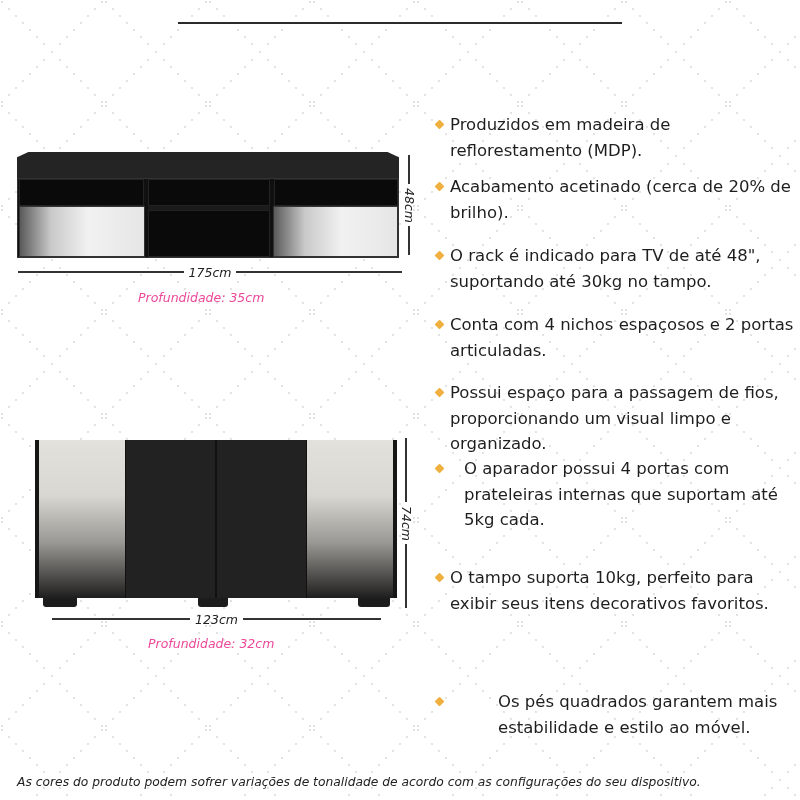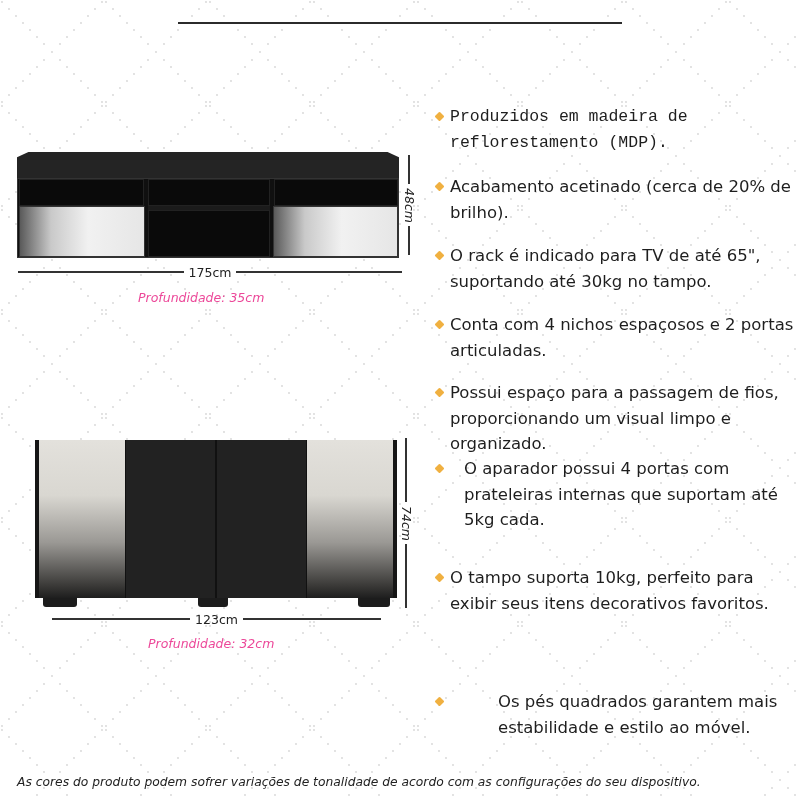--- a/index.html
+++ b/index.html
@@ -29,21 +29,21 @@
 
   
   .aparador { position:absolute; left:35px; top:440px; width:362px; height:162px; }
   .ap-body { position:absolute; left:0; top:0; width:362px; height:158px; background:#161616; }
   .ap-door-light { position:absolute; top:0; height:158px; background:linear-gradient(180deg, #e3e1dc 0%, #d9d7d1 35%, #9a9894 65%, #3b3a38 92%, #1e1e1e 100%); }
   .ap-door-dark { position:absolute; top:0; height:158px; background:#222; border-left:1px solid #111; border-right:1px solid #111; box-sizing:border-box; }
   .ap-foot { position:absolute; top:158px; height:9px; background:#1c1c1c; border-radius:0 0 3px 3px; }
 
   .dim-h { position:absolute; display:flex; align-items:center; }
   .dim-h .ln { flex:1; height:1.5px; background:#333; }
-  .dim-h .lbl { font-size:12.5px; margin:0 5px; color:#222; }
+  .dim-h .lbl { font-style:italic; font-size:12.5px; margin:0 5px; color:#222; }
   .dim-v { position:absolute; display:flex; flex-direction:column; align-items:center; }
   .dim-v .ln { flex:1; width:1.5px; background:#333; }
   .dim-v .lbl { writing-mode:vertical-rl; font-style:italic; font-size:12.5px; margin:4px 0; color:#222; }
   .depth { position:absolute; font-style:italic; font-size:12.5px; color:#ec4899; }
 
   
   .features { position:absolute; left:436px; top:104px; width:360px; }
   .feat { position:absolute; left:0; display:flex; }
   .bullet { width:7px; height:7px; background:#f0b040; transform:rotate(45deg); margin-top:9px; margin-right:7px; flex:none; border-radius:1px; }
   .feat-text { font-size:16.5px; line-height:25.5px; color:#1e1e1e; width:345px; }
@@ -138,31 +138,31 @@
   <div class="ln"></div>
 </div>
 <div class="dim-h" style="left:52px;top:610px;width:329px;height:18px;">
   <div class="ln"></div>
   <div class="lbl">123cm</div>
   <div class="ln"></div>
 </div>
 <div class="depth" style="left:148px;top:636px;">Profundidade: 32cm</div>
 
 <div class="features">
-  <div class="feat" style="top:0px;font-family:Liberation Mono, monospace;">
+  <div class="feat" style="top:8px;">
     <span class="bullet"></span>
     <span class="feat-text">Produzidos em madeira de reflorestamento (MDP).</span>
   </div>
   <div class="feat" style="top:70px;">
     <span class="bullet"></span>
     <span class="feat-text">Acabamento acetinado (cerca de 20% de brilho).</span>
   </div>
   <div class="feat" style="top:139px;">
     <span class="bullet"></span>
-    <span class="feat-text">O rack é indicado para TV de até 65", suportando até 30kg no tampo.</span>
+    <span class="feat-text">O rack é indicado para TV de até 48", suportando até 30kg no tampo.</span>
   </div>
   <div class="feat" style="top:208px;">
     <span class="bullet"></span>
     <span class="feat-text">Conta com 4 nichos espaçosos e 2 portas articuladas.</span>
   </div>
   <div class="feat" style="top:276px;">
     <span class="bullet"></span>
     <span class="feat-text">Possui espaço para a passagem de fios, proporcionando um visual limpo e organizado.</span>
   </div>
   <div class="feat" style="top:352px;gap:14px;">

